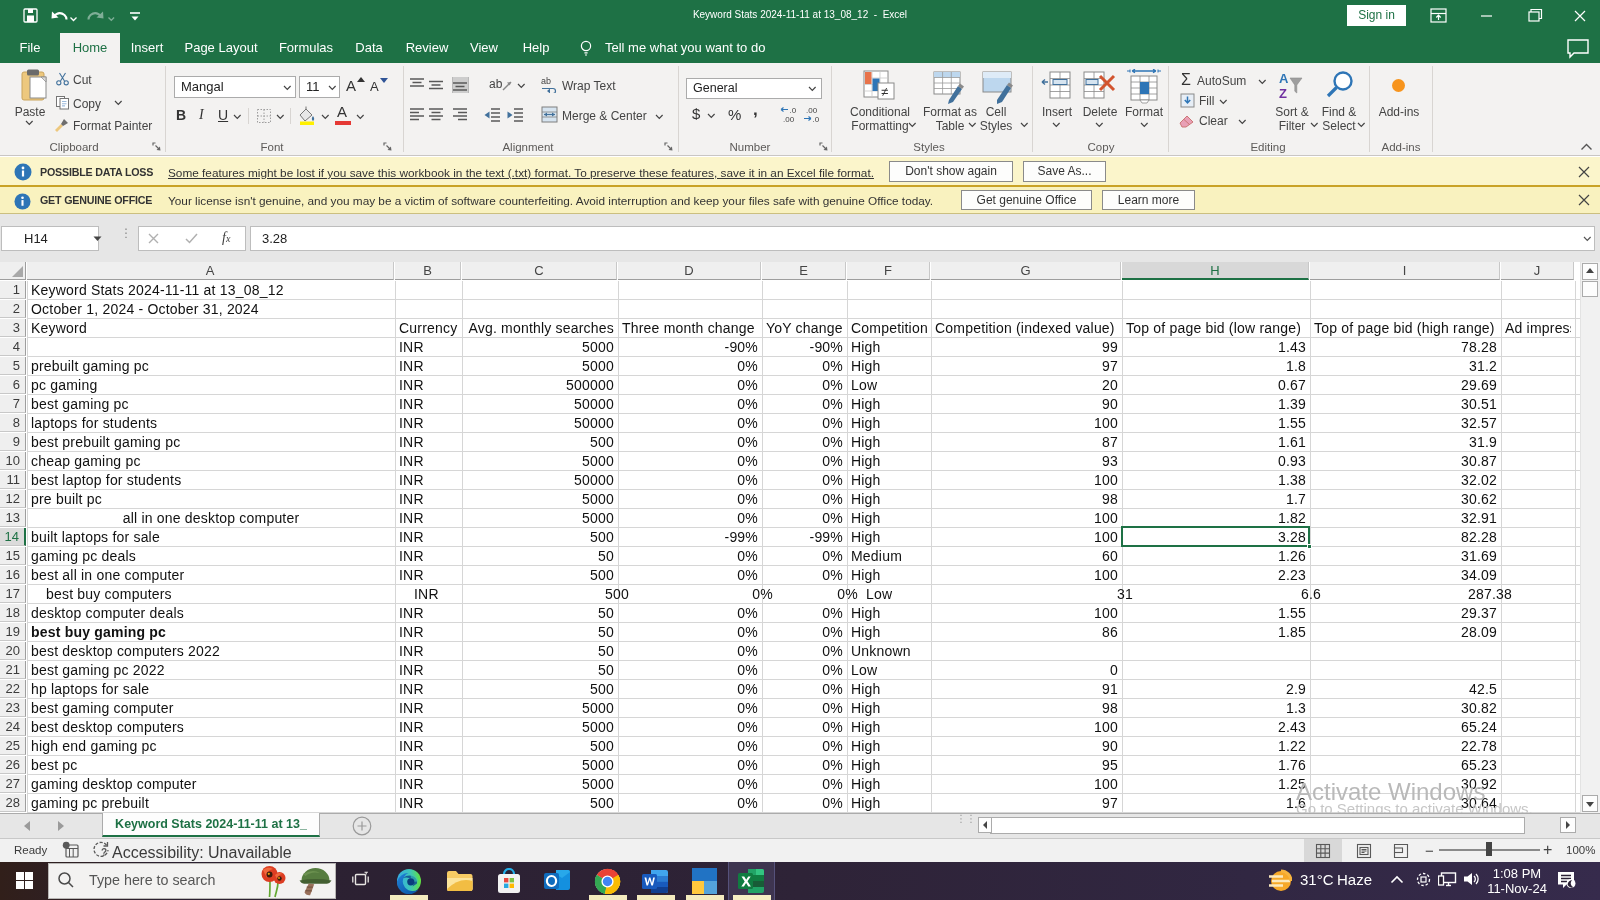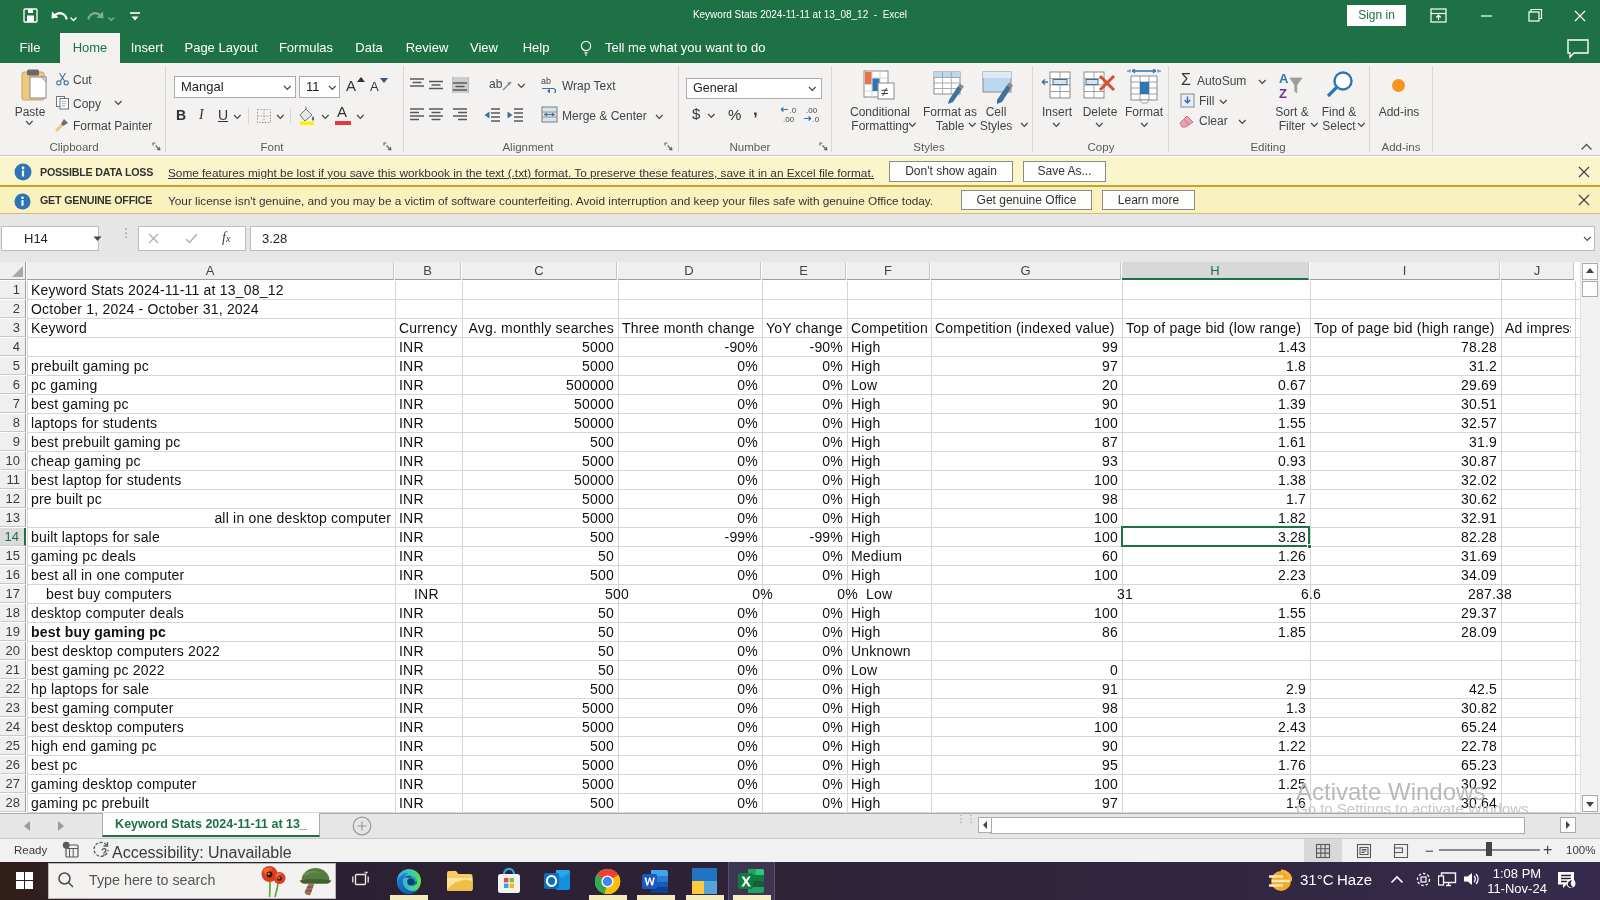--- a/index.html
+++ b/index.html
@@ -705,21 +705,21 @@
       <div class="ct " style="left:399px;width:59px;text-align:left;">INR</div>
       <div class="ct " style="left:466px;width:148px;text-align:right;">5000</div>
       <div class="ct " style="left:622px;width:136px;text-align:right;">0%</div>
       <div class="ct " style="left:766px;width:77px;text-align:right;">0%</div>
       <div class="ct " style="left:851px;width:76px;text-align:left;">High</div>
       <div class="ct " style="left:935px;width:183px;text-align:right;">98</div>
       <div class="ct " style="left:1126px;width:180px;text-align:right;">1.7</div>
       <div class="ct " style="left:1314px;width:183px;text-align:right;">30.62</div>
     </div>
 <div class="gr" style="top:509px;">
-      <div class="ct " style="left:31px;width:360px;text-align:right;">all in one desktop computer</div>
+      <div class="ct " style="left:31px;width:360px;text-align:center;">all in one desktop computer</div>
       <div class="ct " style="left:399px;width:59px;text-align:left;">INR</div>
       <div class="ct " style="left:466px;width:148px;text-align:right;">5000</div>
       <div class="ct " style="left:622px;width:136px;text-align:right;">0%</div>
       <div class="ct " style="left:766px;width:77px;text-align:right;">0%</div>
       <div class="ct " style="left:851px;width:76px;text-align:left;">High</div>
       <div class="ct " style="left:935px;width:183px;text-align:right;">100</div>
       <div class="ct " style="left:1126px;width:180px;text-align:right;">1.82</div>
       <div class="ct " style="left:1314px;width:183px;text-align:right;">32.91</div>
     </div>
 <div class="gr" style="top:528px;">

